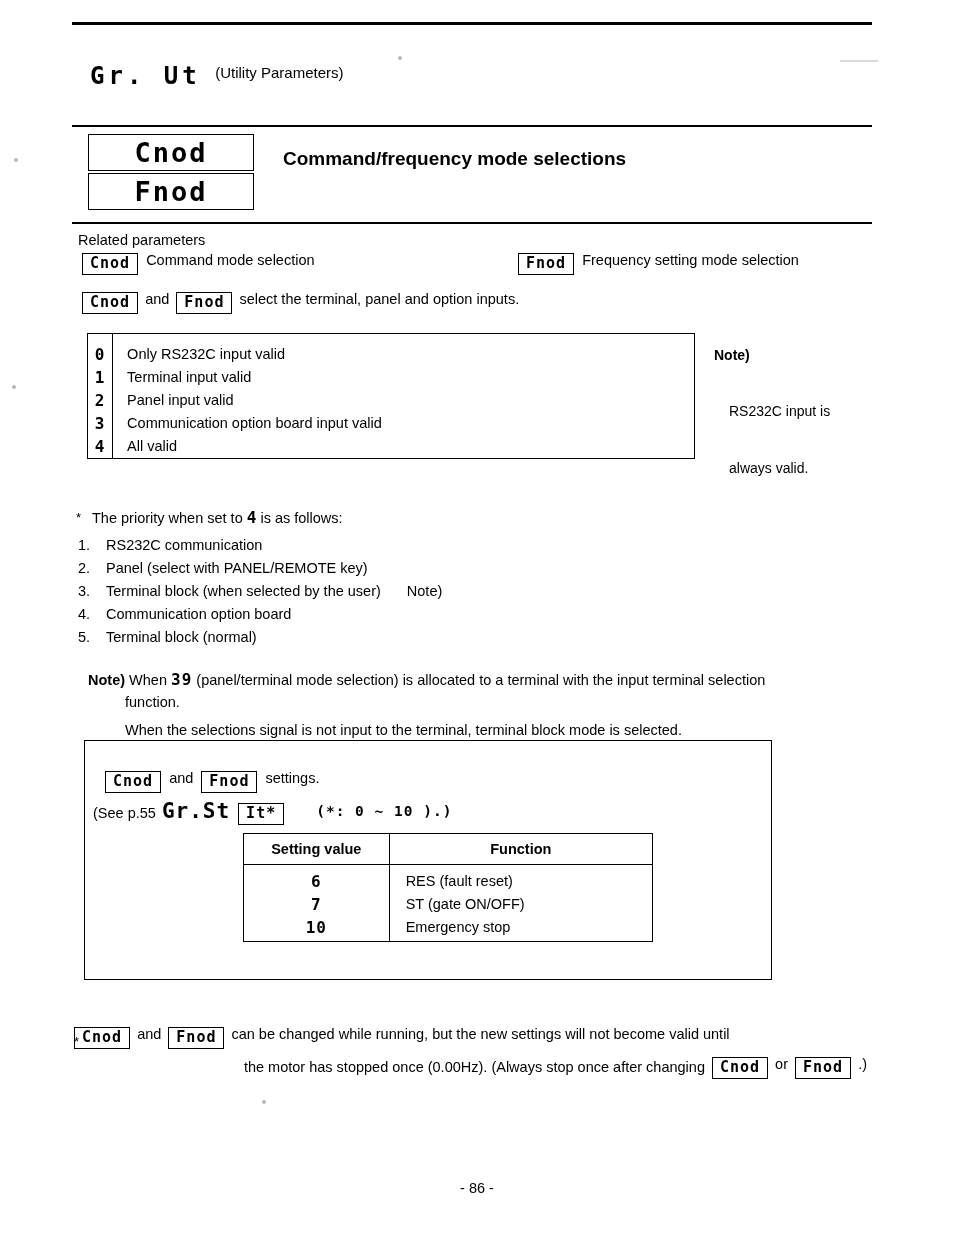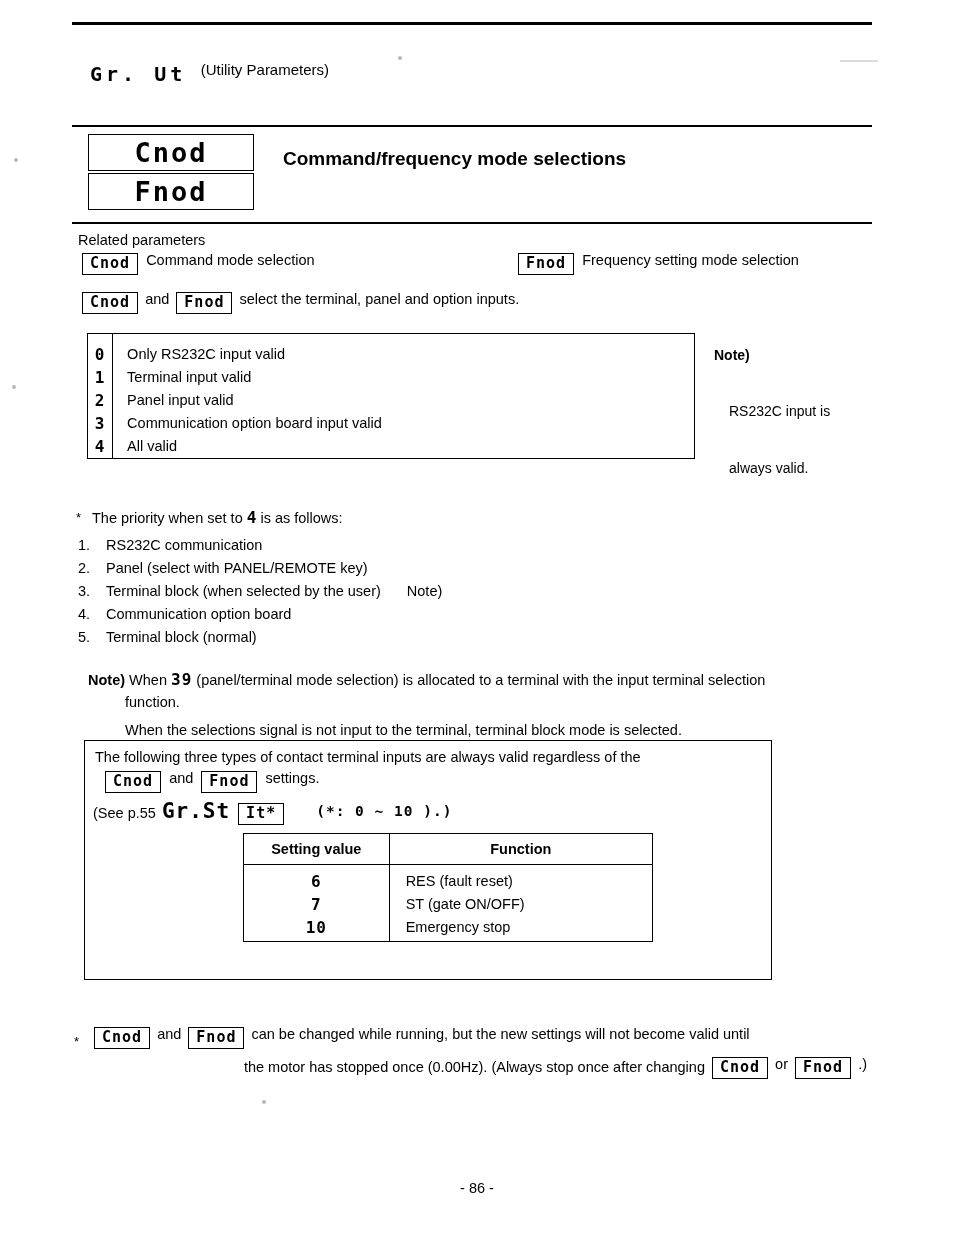--- a/index.html
+++ b/index.html
@@ -54,21 +54,21 @@
     line-height: 1.15;
   }
   
   .gr-ut {
     position: absolute;
     left: 90px;
     top: 62px;
   }
   .gr-ut .code {
     font-family: "DejaVu Sans Mono", monospace;
-    font-size: 20px;
+    font-size: 24px;
     font-weight: 700;
     letter-spacing: 4px;
     text-align: center;
   }
   .gr-ut .lbl {
     font-size: 15px;
     margin-left: 10px;
     position: relative;
     top: -6px;
   }
@@ -320,21 +320,21 @@
   
   .bottom {
     position: absolute;
     left: 74px;
     top: 1024px;
     width: 800px;
     font-size: 14.5px;
     line-height: 1.8;
   }
   .bottom .star { position: absolute; left: 0; top: 6px; font-size: 13px; }
-  .bottom .b1 { margin-left: 20px; }
+  .bottom .b1 { }
   .bottom .txt { margin: 0 7px; position: relative; top: -3px; }
   .bottom .l2 { display: block; margin-top: 4px; text-align: right; }
   .pagenum {
     position: absolute;
     left: 0;
     top: 1180px;
     width: 954px;
     text-align: center;
     font-size: 14.5px;
   }
@@ -427,21 +427,20 @@
   <div class="noteblk">
     <span class="nb">Note)</span>
     <span>When</span>
     <span class="v">39</span>
     <span>(panel/terminal mode selection) is allocated to a terminal with the input terminal selection</span>
     <span class="l2">function.</span>
     <span class="l3">When the selections signal is not input to the terminal, terminal block mode is selected.</span>
   </div>
 
   <div class="bigbox">
-    <div class="bb-line1">The following three types of contact terminal inputs are always valid regardless of the</div>
     <div class="bb-line2">
       <span class="boxed seg-box">Cnod</span><span class="txt">and</span><span class="boxed seg-box">Fnod</span><span class="txt">settings.</span>
     </div>
     <div class="bb-line3">
       <span>(See p.55</span><span class="sg">Gr.St</span><span class="boxed seg-box">It*</span><span class="paren seg">(*:  0  ~ 10 ).)</span>
     </div>
 
     <table class="tbl2">
       <tbody>
           <tr>

